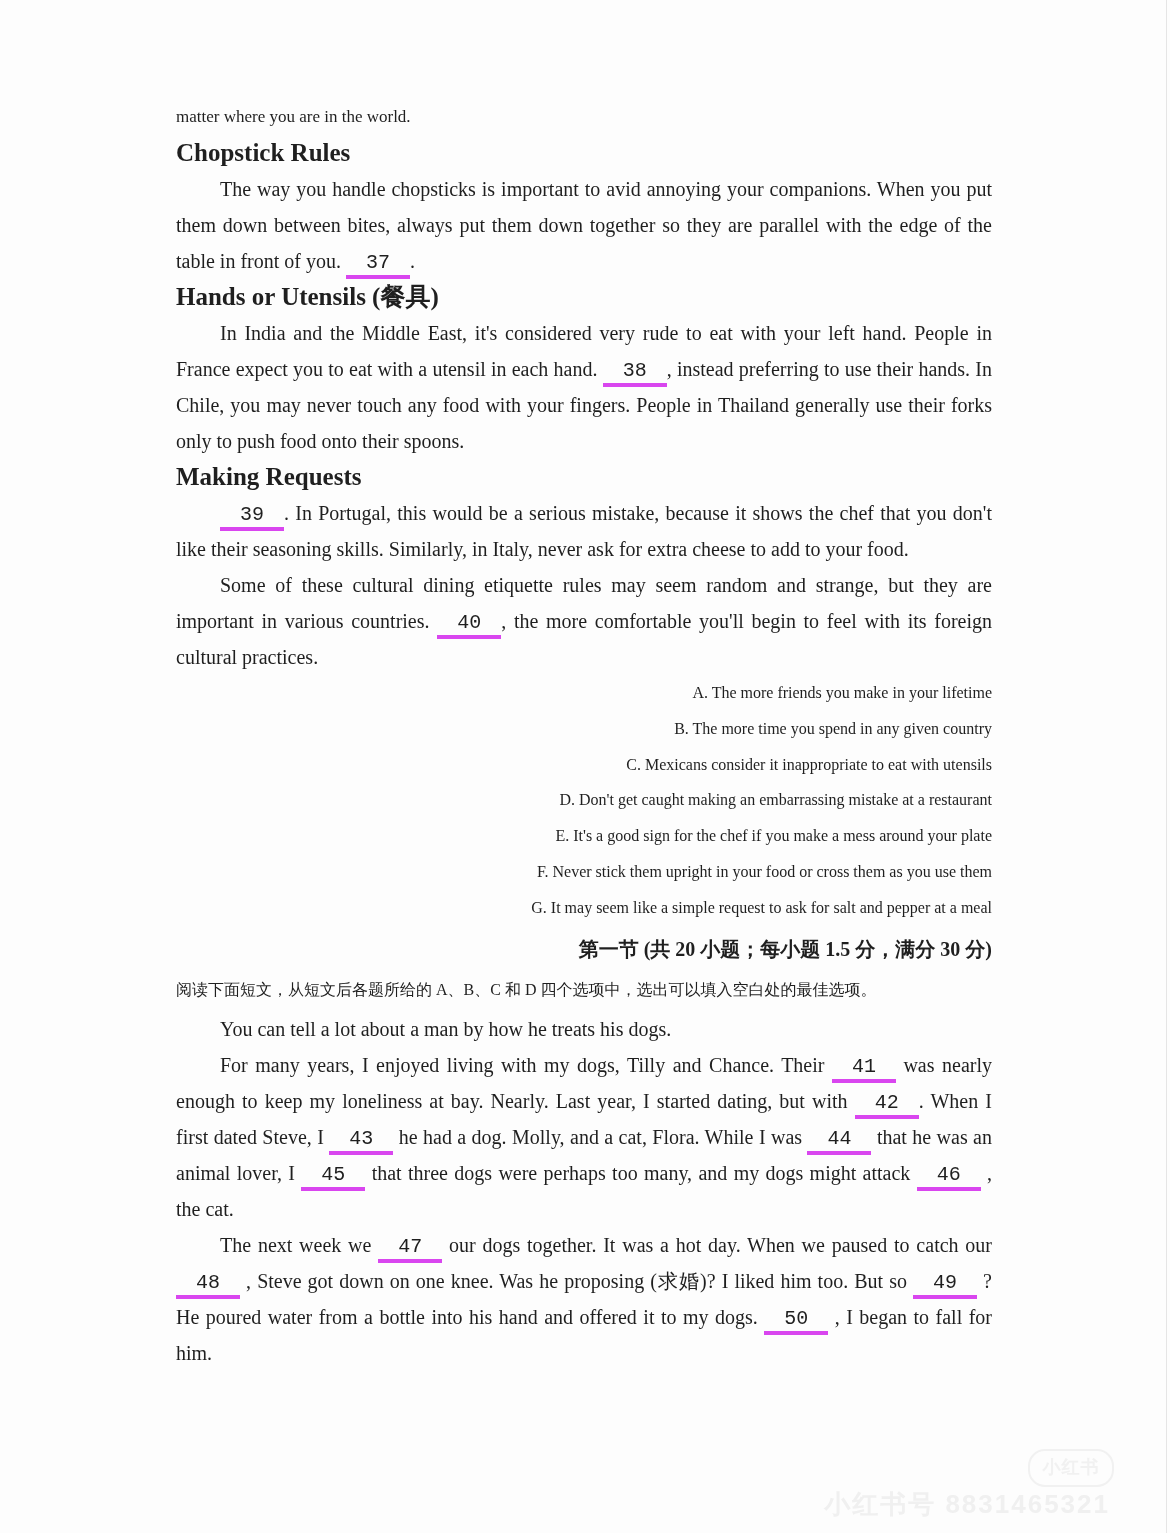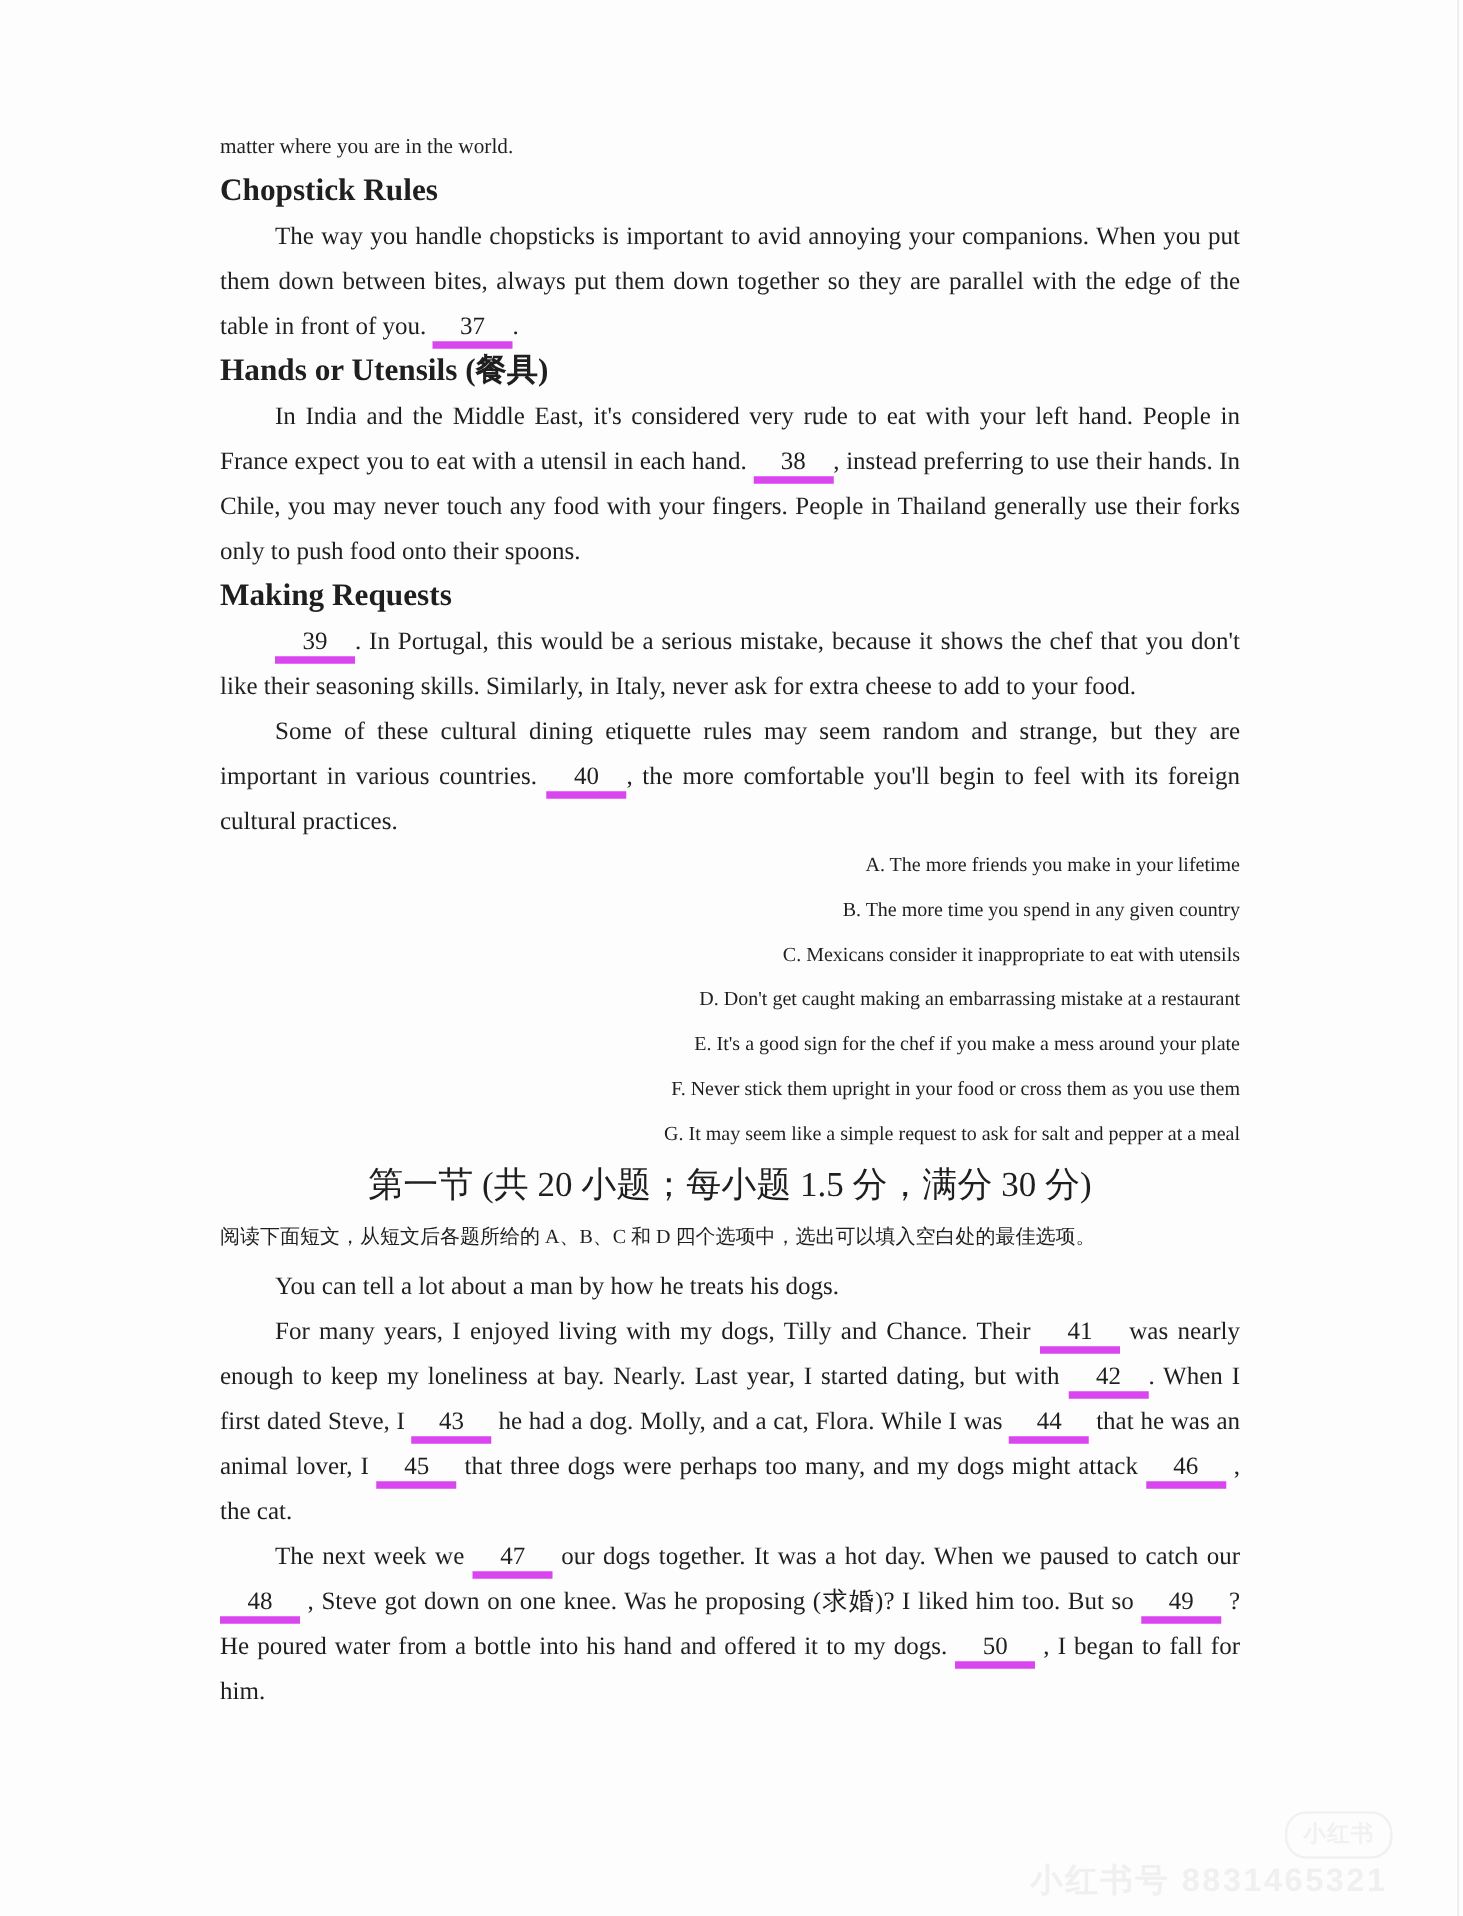--- a/index.html
+++ b/index.html
@@ -30,35 +30,36 @@
     font-size: 25px; line-height: 36px; font-weight: bold; text-align: left;
   }
   .option {
     font-size: 16px; line-height: 35.8px; text-align: right;
   }
   .cn-h1 {
     font-size: 25px; line-height: 40px; font-weight: bold;
     margin: 6px 0 2px 0 !important; text-align: left;
   }
   .cn-h2 {
-    font-size: 28px; line-height: 40px; font-weight: normal;
-    margin: 3px 0 2px 0 !important; text-align: center;
+    font-size: 20px; line-height: 40px; font-weight: bold;
+    margin: 3px 0 2px 0 !important; text-align: right;
   }
   .cn-para {
     font-size: 16px; line-height: 37px; text-align: justify;
     margin-bottom: 3px !important;
   }
   .blank {
     display: inline-block;
     min-width: 52px;
     padding: 0 6px;
     text-align: center;
-    border-bottom: 6px solid #d946ef;
+    border-bottom: 4px solid #d946ef;
     line-height: 24px;
     text-indent: 0;
+    font-family: Liberation Mono, monospace;
   }
   .watermark-badge {
     position: absolute;
     right: 56px; top: 1449px;
     width: 82px; height: 34px;
     border: 2px solid #f1f1f1;
     border-radius: 17px;
     color: #f1f1f1;
     font-size: 18px; font-weight: bold;
     text-align: center; line-height: 33px;

